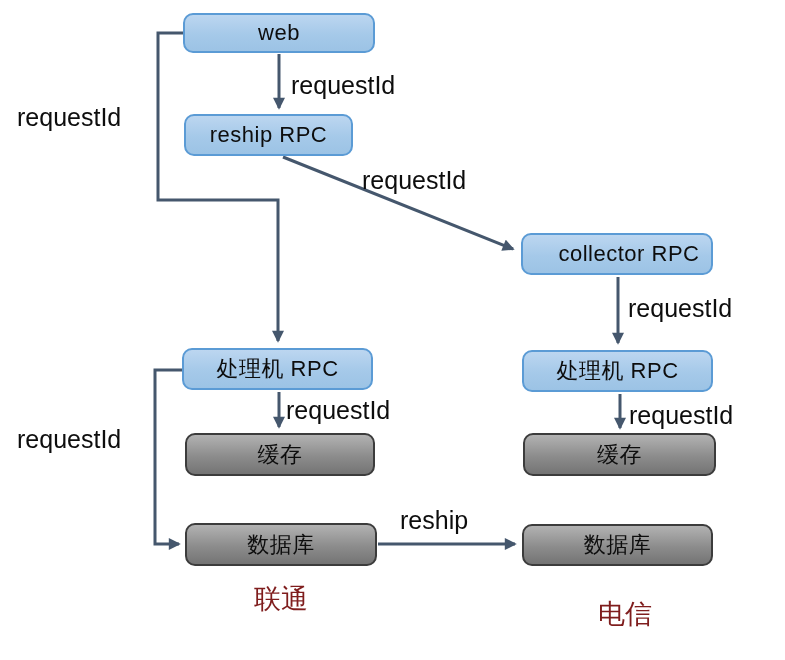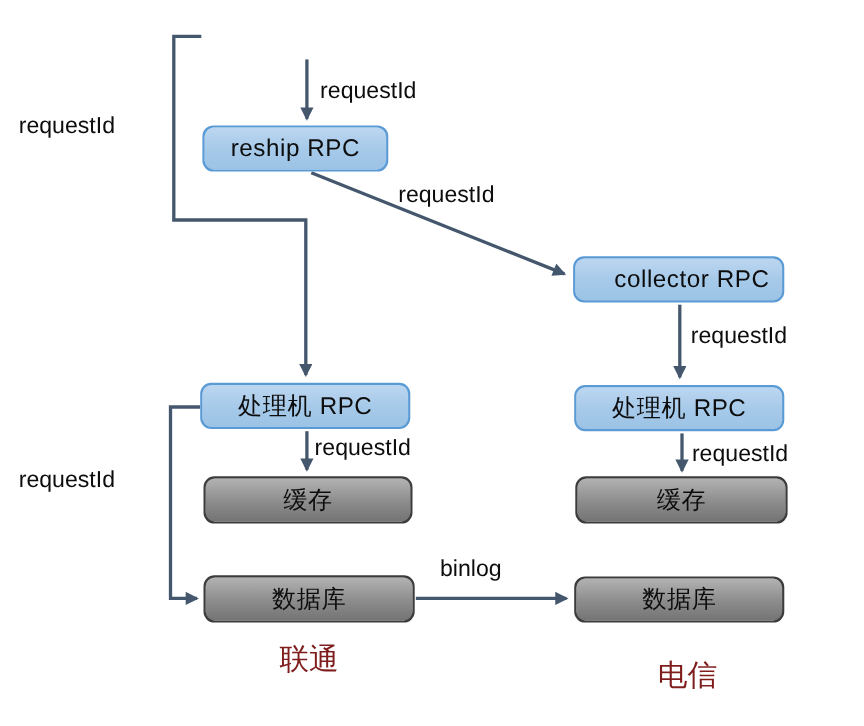--- a/index.html
+++ b/index.html
@@ -32,21 +32,21 @@
     border: 2px solid #5b9bd5;
     border-radius: 10px;
   }
   .node.gray {
     background: linear-gradient(180deg, #b2b2b2 0%, #8c8c8c 55%, #747474 100%);
     border: 2px solid #3c3c3c;
     border-radius: 10px;
   }
   .edge-label {
     position: absolute;
-    font-size: 21px;
+    font-size: 25px;
     color: #0d0d0d;
     white-space: nowrap;
   }
   .group-label {
     position: absolute;
     width: 110px;
     text-align: center;
     font-size: 27px;
     color: #7f1d1d;
     font-family: "Liberation Serif", "DejaVu Serif", serif;
@@ -69,20 +69,21 @@
       <path d="M183,33 L158,33 L158,200 L278,200 L278,341" marker-end="url(#arrow)"></path>
       <path d="M283,157 L513,249" marker-end="url(#arrow)"></path>
       <path d="M618,277 L618,343" marker-end="url(#arrow)"></path>
       <path d="M279,392 L279,427" marker-end="url(#arrow)"></path>
       <path d="M620,394 L620,428" marker-end="url(#arrow)"></path>
       <path d="M182,370 L155,370 L155,544 L179,544" marker-end="url(#arrow)"></path>
       <path d="M378,544 L515,544" marker-end="url(#arrow)"></path>
     </g>
   </svg>
 
+  <div class="node blue" style="left:183px; top:13px;  width:192px; height:40px;">web</div>
 
   <div class="node blue" style="left:184px; top:114px; width:169px; height:42px;">reship RPC</div>
 
   <div class="node blue" style="left:521px; top:233px; width:192px; height:42px;padding-left:24px;">collector RPC</div>
 
   <div class="node blue" style="left:182px; top:348px; width:191px; height:42px;">处理机 RPC</div>
 
   <div class="node blue" style="left:522px; top:350px; width:191px; height:42px;">处理机 RPC</div>
 
   <div class="node gray" style="left:185px; top:433px; width:190px; height:43px;">缓存</div>
@@ -100,19 +101,19 @@
   <span class="edge-label" style="left:362px; top:166px;">requestId</span>
 
   <span class="edge-label" style="left:628px; top:294px;">requestId</span>
 
   <span class="edge-label" style="left:286px; top:396px;">requestId</span>
 
   <span class="edge-label" style="left:629px; top:401px;">requestId</span>
 
   <span class="edge-label" style="left:17px; top:425px;">requestId</span>
 
-  <span class="edge-label" style="left:400px; top:506px;">binlog</span>
+  <span class="edge-label" style="left:400px; top:506px;">reship</span>
 
   <div class="group-label" style="left:226px; top:581px;">联通</div>
 
   <div class="group-label" style="left:570px; top:596px;">电信</div>
 
 </div>
 
 </body></html>

